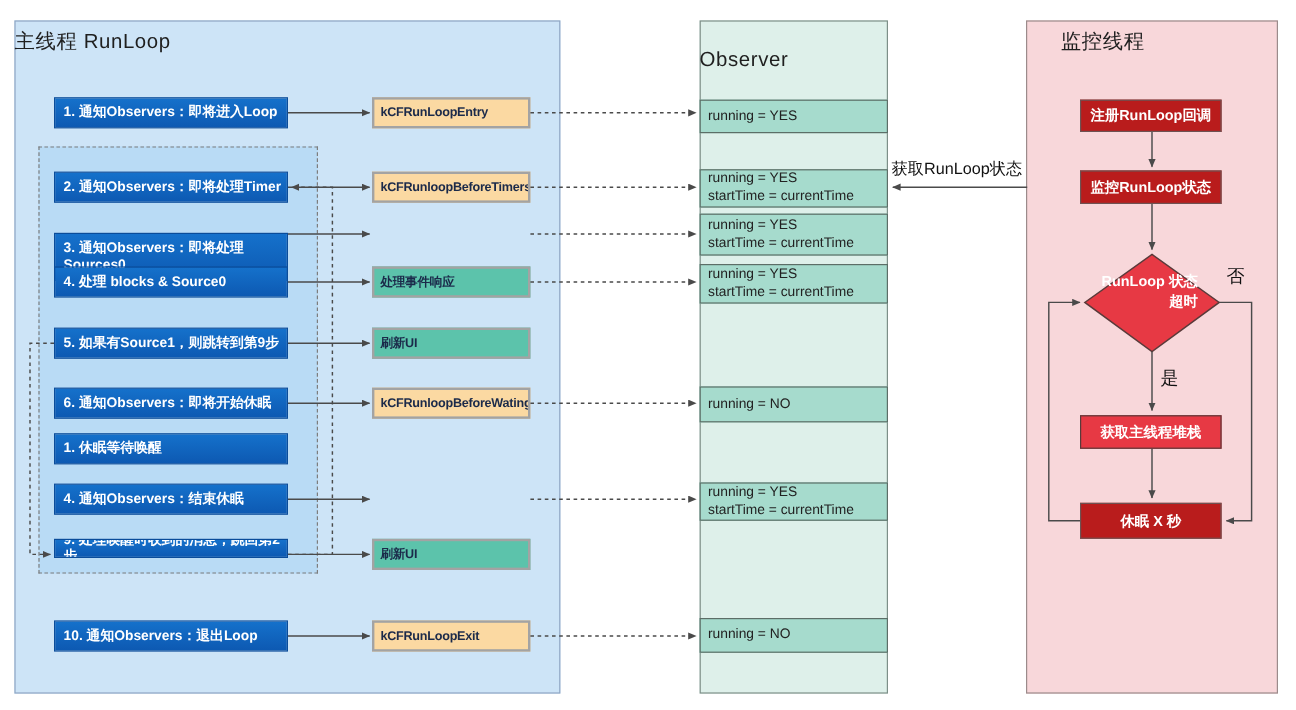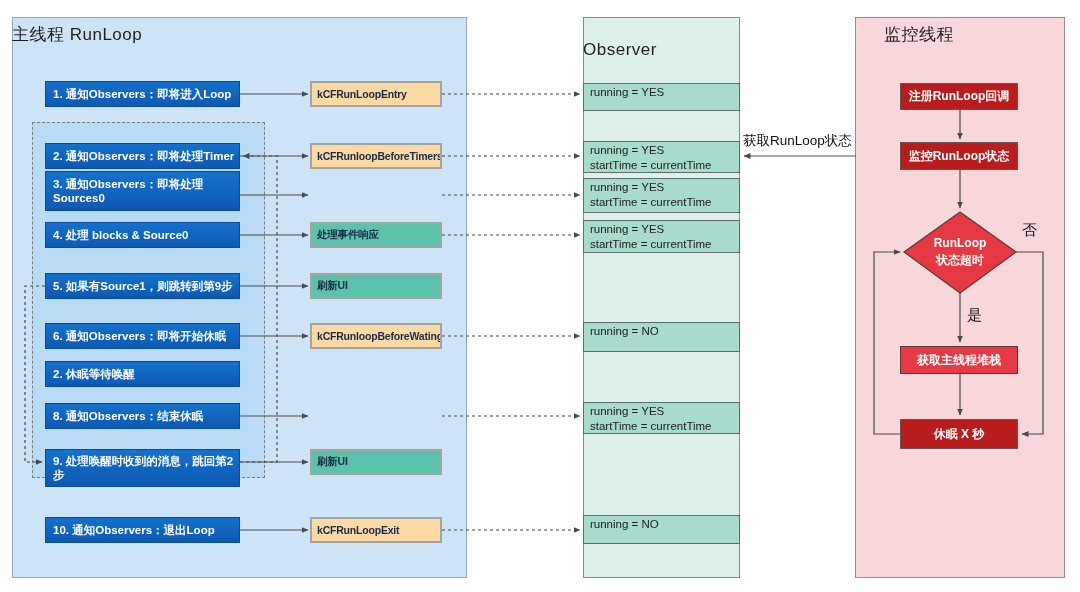--- a/index.html
+++ b/index.html
@@ -25,32 +25,32 @@
   }
   .cb{
     left:310px;width:132px;height:26px;border:2px solid #a3a3a3;color:#1b2a4a;
     font-size:10.5px;font-weight:bold;letter-spacing:-0.2px;padding:0 3px 0 5px;white-space:nowrap;text-align:right;
   }
   .cb-orange{background:#fbd9a2;}
   .cb-green{background:#5cc3ab;}
   .orow{
     position:absolute;left:583px;width:157px;box-sizing:border-box;background:#a6dbcd;
     border:1px solid #5c6e67;color:#222;font-size:11.5px;
-    display:flex;flex-direction:column;justify-content:flex-start;padding:1px 6px;line-height:15px;
+    display:flex;flex-direction:column;justify-content:center;padding:1px 6px;line-height:15px;
   }
   .mbox{
     position:absolute;box-sizing:border-box;display:flex;align-items:center;justify-content:center;
     left:900px;width:118px;color:#ffffff;font-size:12px;font-weight:bold;text-align:center;
   }
   .mbox-pink{background:#b91c1c;border:1px solid #6e5252;}
   .mbox-red{background:#e73944;border:1px solid #5a3a3a;}
   .diamond-text{
     position:absolute;left:918px;top:226px;width:84px;height:52px;color:#fff;
     font-size:12px;font-weight:bold;text-align:center;line-height:17px;
-    display:flex;flex-direction:column;justify-content:center;z-index:6;
+    display:flex;flex-direction:row;justify-content:center;z-index:6;
   }
   .flow-label{position:absolute;color:#111;z-index:6;}
   .lbl-getstate{left:743px;top:132px;width:116px;font-size:13.5px;}
   .lbl-no{left:1022px;top:221px;font-size:15px;}
   .lbl-yes{left:967px;top:306px;font-size:15px;}
   #wires{position:absolute;left:0;top:0;z-index:5;pointer-events:none;}
 </style>
 </head>
 <body>
 
@@ -60,27 +60,27 @@
   <div class="panel panel-inner"></div>
   <div class="panel panel-observer"></div>
   <div class="panel panel-monitor"></div>
 
   <div class="panel-title t-main">主线程 RunLoop</div>
   <div class="panel-title t-obs">Observer</div>
   <div class="panel-title t-mon">监控线程</div>
 
   <div class="box step" style="top:81px;height:26px">1. 通知Observers：即将进入Loop</div>
   <div class="box step" style="top:143px;height:26px">2. 通知Observers：即将处理Timer</div>
-  <div class="box step" style="top:171px;height:40px">3. 通知Observers：即将处理 Sources0</div>
+  <div class="box step" style="top:194px;height:40px">3. 通知Observers：即将处理 Sources0</div>
   <div class="box step" style="top:222px;height:26px">4. 处理 blocks &amp; Source0</div>
   <div class="box step" style="top:273px;height:26px">5. 如果有Source1，则跳转到第9步</div>
   <div class="box step" style="top:323px;height:26px">6. 通知Observers：即将开始休眠</div>
-  <div class="box step" style="top:361px;height:26px">2. 休眠等待唤醒</div>
-  <div class="box step" style="top:403px;height:26px">8. 通知Observers：结束休眠</div>
-  <div class="box step" style="top:449px;height:38px">9. 处理唤醒时收到的消息，跳回第2步</div>
+  <div class="box step" style="top:361px;height:26px">1. 休眠等待唤醒</div>
+  <div class="box step" style="top:403px;height:26px">4. 通知Observers：结束休眠</div>
+  <div class="box step" style="top:449px;height:16px">9. 处理唤醒时收到的消息，跳回第2步</div>
   <div class="box step" style="top:517px;height:26px">10. 通知Observers：退出Loop</div>
 
   <div class="box cb cb-orange" style="top:81px">kCFRunLoopEntry</div>
   <div class="box cb cb-orange" style="top:143px">kCFRunloopBeforeTimers</div>
   <div class="box cb cb-green" style="top:222px">处理事件响应</div>
   <div class="box cb cb-green" style="top:273px">刷新UI</div>
   <div class="box cb cb-orange" style="top:323px">kCFRunloopBeforeWating</div>
   <div class="box cb cb-green" style="top:449px">刷新UI</div>
   <div class="box cb cb-orange" style="top:517px">kCFRunLoopExit</div>
 

